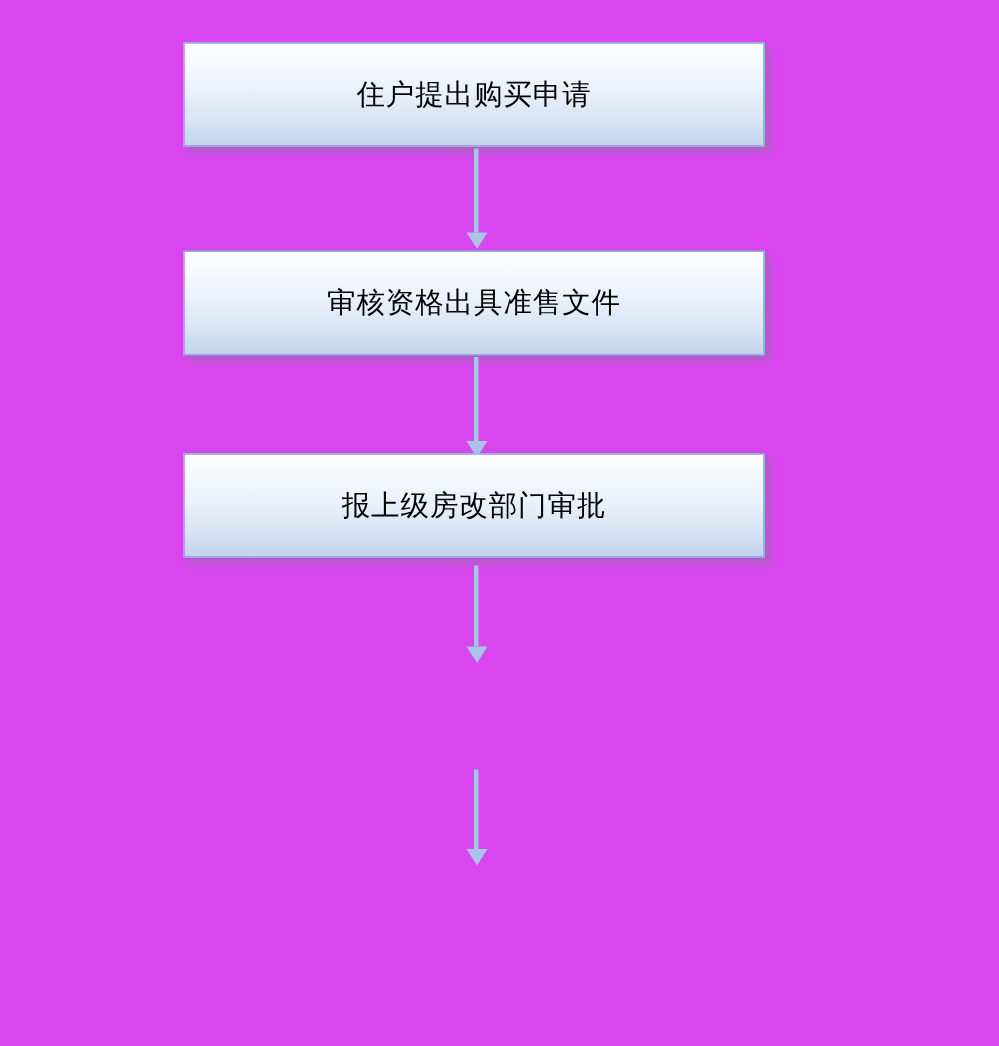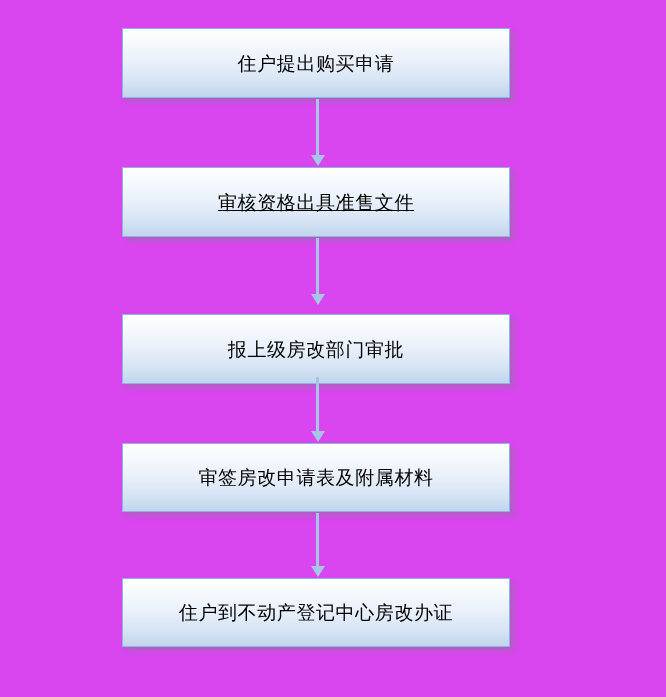--- a/index.html
+++ b/index.html
@@ -46,22 +46,22 @@
     color: #000000;
     font-size: 19px;
     line-height: 1;
     letter-spacing: 0.6px;
     white-space: nowrap;
     font-family: "DejaVu Sans", "Liberation Sans", sans-serif;
   }
 
   
   .node-1 { top: 28px;  }
-  .node-2 { top: 167px; text-decoration: underline; }
-  .node-3 { top: 314px; }
+  .node-2 { top: 167px; }
+  .node-3 { top: 302px; }
   .node-4 { top: 443px; height: 69px; }
   .node-5 { top: 578px; height: 69px; }
 
   
   .connector {
     position: absolute;
     left: 310px;
     width: 16px;
   }
   .connector .shaft {
@@ -122,26 +122,20 @@
 
   <div class="node node-3">
     <span class="node-label">报上级房改部门审批</span>
   </div>
 
   <div class="connector conn-3">
     <div class="shaft"></div>
     <div class="head"></div>
   </div>
 
-  <div class="node node-4">
-    <span class="node-label">审签房改申请表及附属材料</span>
-  </div>
 
   <div class="connector conn-4">
     <div class="shaft"></div>
     <div class="head"></div>
   </div>
 
-  <div class="node node-5">
-    <span class="node-label">住户到不动产登记中心房改办证</span>
-  </div>
 
 </div>
 
 </body></html>

